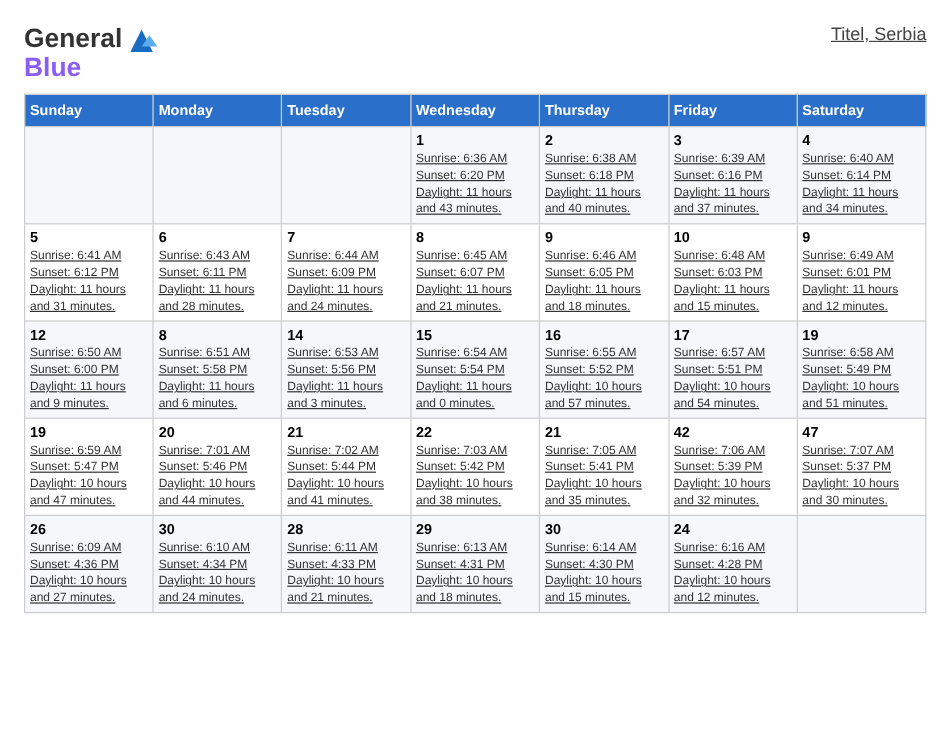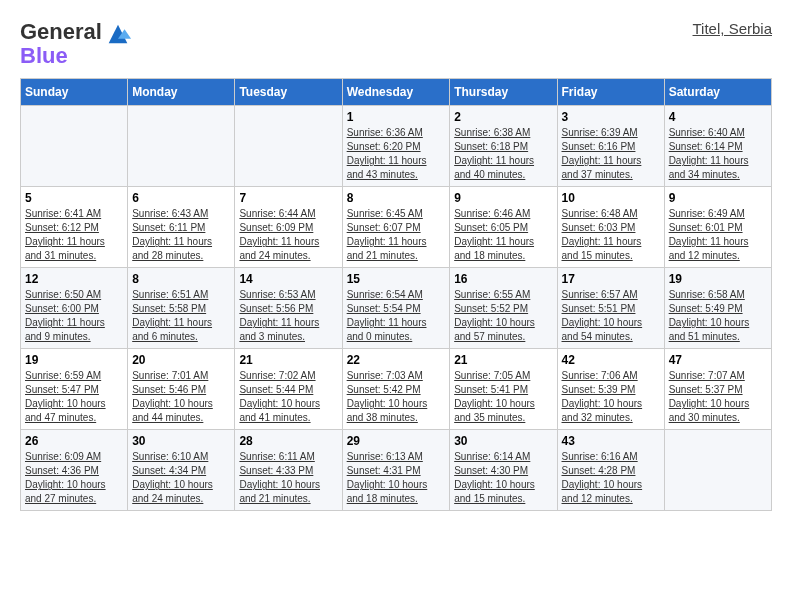--- a/index.html
+++ b/index.html
@@ -250,19 +250,19 @@
         </td>
         <td>
           <div class="day-number">29</div>
           <div class="day-info">Sunrise: 6:13 AM<br>Sunset: 4:31 PM<br>Daylight: 10 hours and 18 minutes.</div>
         </td>
         <td>
           <div class="day-number">30</div>
           <div class="day-info">Sunrise: 6:14 AM<br>Sunset: 4:30 PM<br>Daylight: 10 hours and 15 minutes.</div>
         </td>
         <td>
-          <div class="day-number">43</div>
+          <div class="day-number">24</div>
           <div class="day-info">Sunrise: 6:16 AM<br>Sunset: 4:28 PM<br>Daylight: 10 hours and 12 minutes.</div>
         </td>
         <td class="empty-cell"></td>
       </tr>
     </tbody>
 </table>
 
 </body></html>

